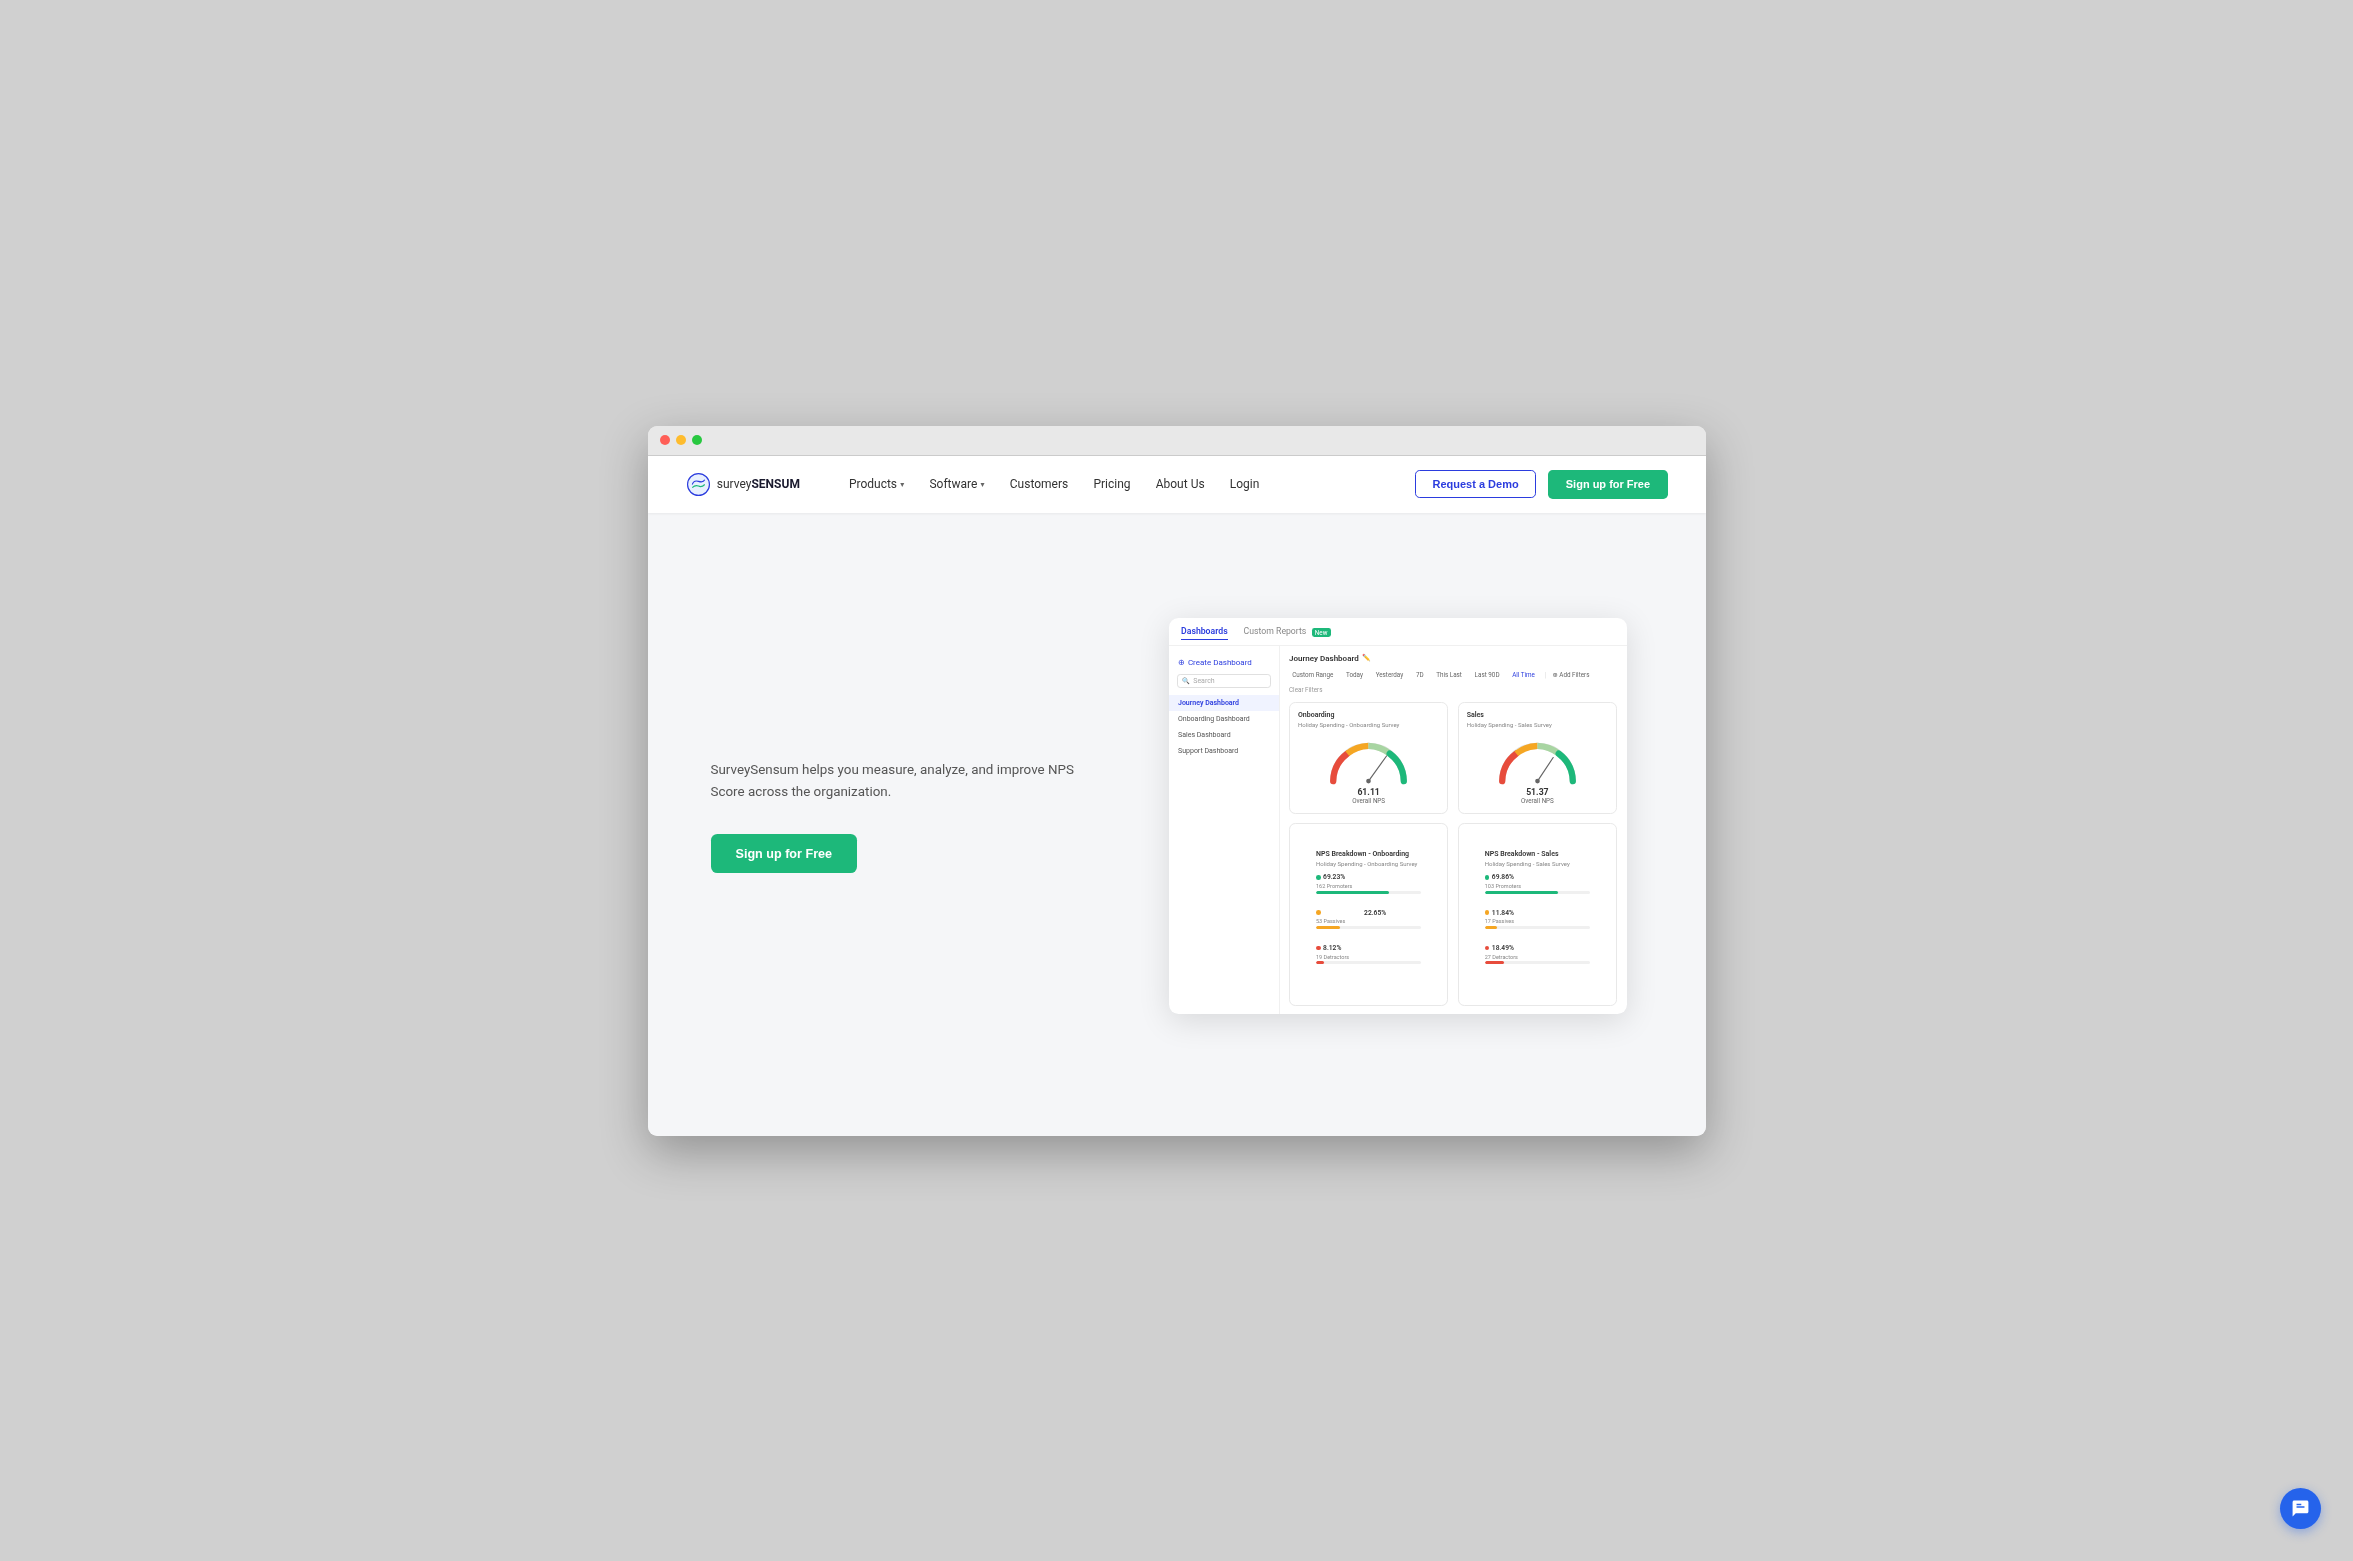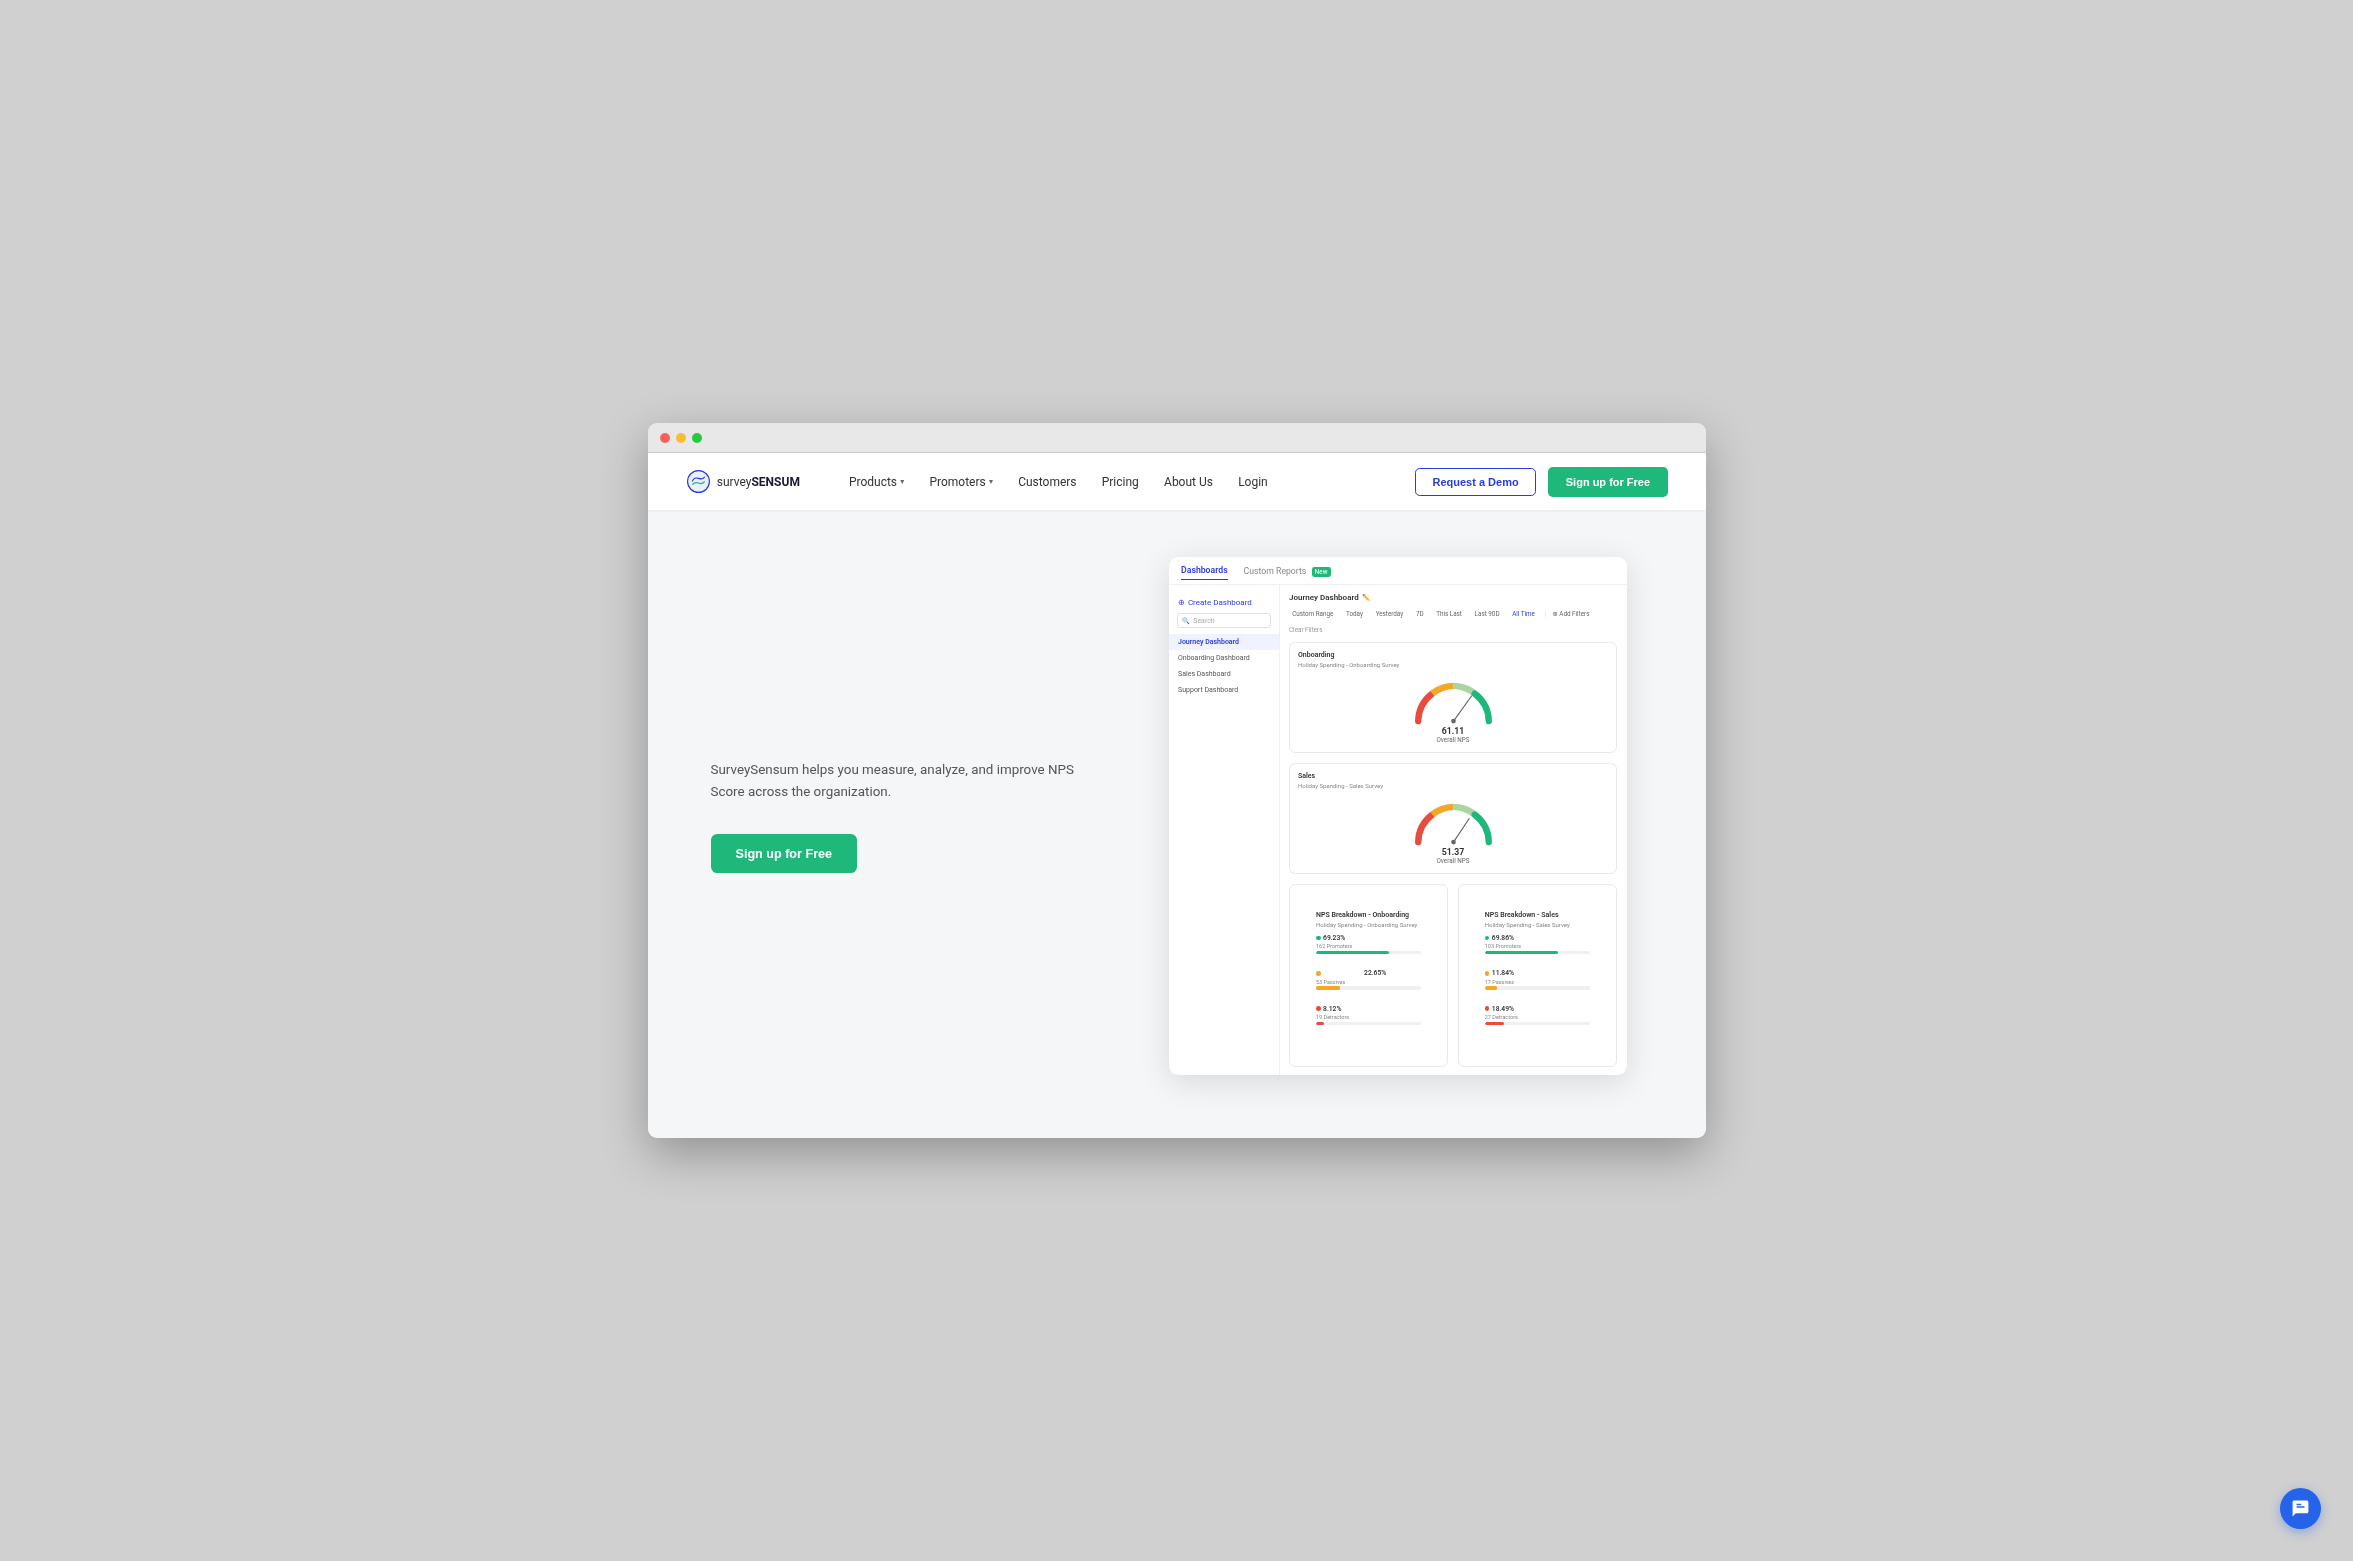--- a/index.html
+++ b/index.html
@@ -331,21 +331,20 @@
 
     .dash-clear-filter {
       font-size: 6.3px;
       color: #999;
     }
 
     .dash-charts-row {
       display: flex;
       gap: 9.5px;
       margin-bottom: 9.5px;
-      flex-direction: column;
     }
 
     .dash-chart-panel {
       flex: 1;
       border: 0.8px solid #e8e8e8;
       border-radius: 6.3px;
       padding: 8px;
     }
 
     .dash-chart-title {
@@ -494,21 +493,21 @@
           survey<span>SENSUM</span>
         </span>
       </div>
 
       <div class="nav-links">
         <div class="nav-item">
           <span>Products</span>
           <span class="nav-chevron">▾</span>
         </div>
         <div class="nav-item">
-          <span>Promoters</span>
+          <span>Software</span>
           <span class="nav-chevron">▾</span>
         </div>
         <div class="nav-item">
           <span>Customers</span>
         </div>
         <div class="nav-item">
           <span>Pricing</span>
         </div>
         <div class="nav-item">
           <span>About Us</span>

